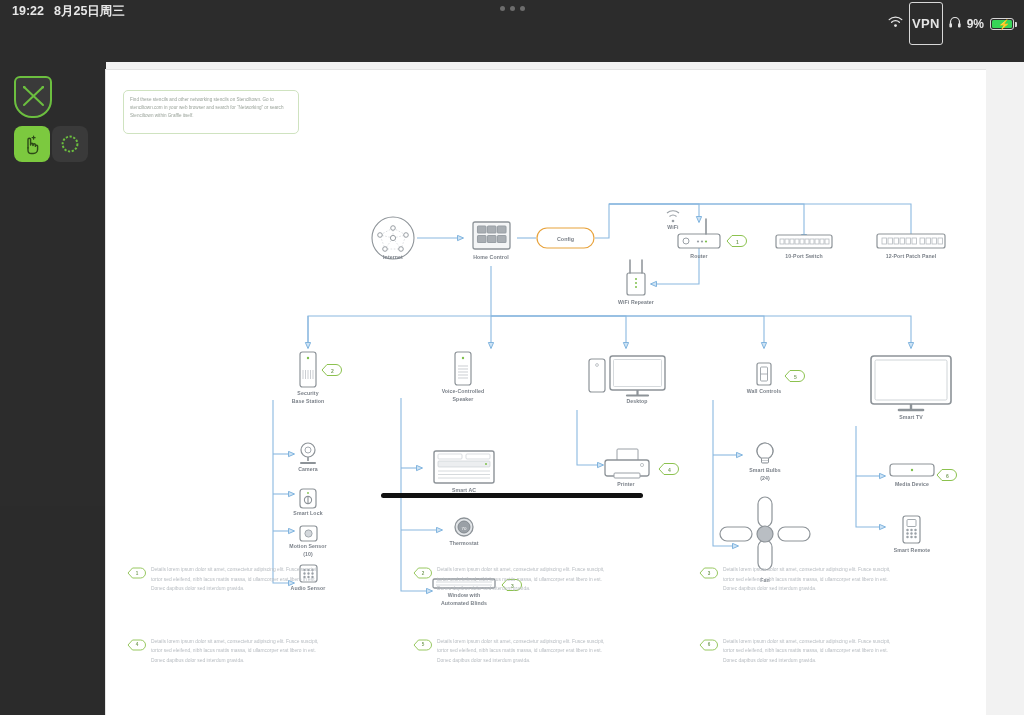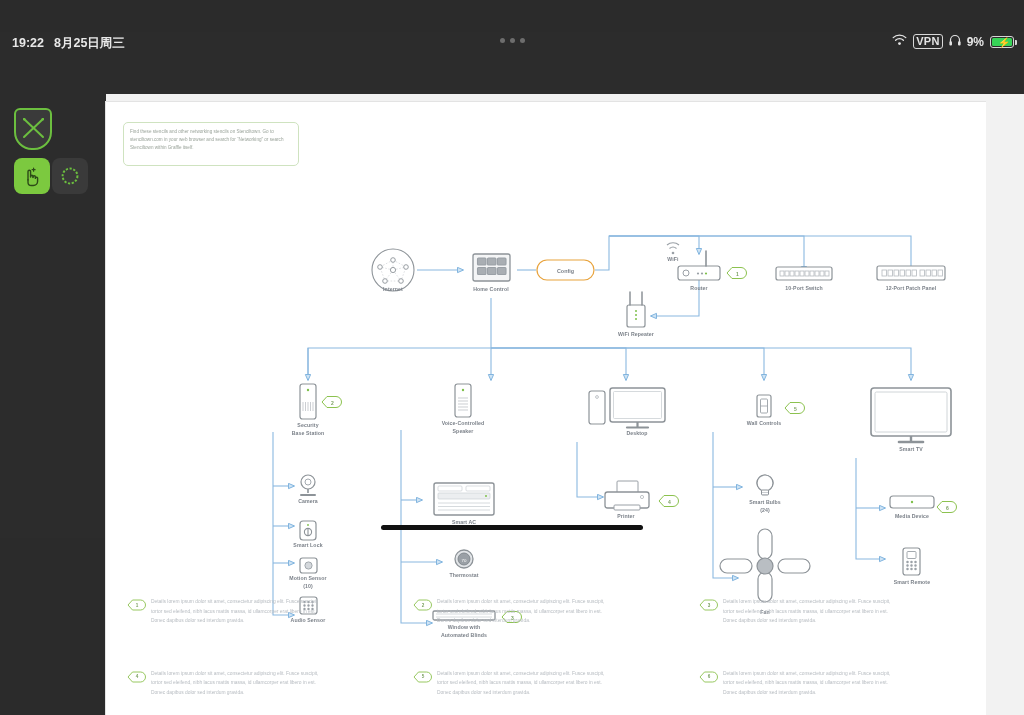--- a/index.html
+++ b/index.html
@@ -1,33 +1,33 @@
 <!DOCTYPE html>
 <html><head>
 <meta charset="utf-8">
 <style>
   * { box-sizing: border-box; margin:0; padding:0; }
   html, body {
     width:1024px; height:715px; overflow:hidden;
     background:#2b2b2b;
     font-family:"Liberation Sans", sans-serif;
   }
-  #root { position:relative; width:1024px; height:506px; background:#2c2c2c;margin-top:32px; }
+  #root { position:relative; width:1024px; height:506px; background:#2c2c2c; }
 
   
   .statusbar {
     position:absolute; left:0; top:0; width:1024px; height:22px;
     color:#e8e8e8; font-size:12.5px; font-weight:bold;
   }
   .sb-left { position:absolute; left:12px; top:3px; display:flex; gap:10px; align-items:baseline; white-space:nowrap; }
   .sb-center { position:absolute; left:0; right:0; top:6px; display:flex; justify-content:center; gap:5px; }
   .sb-dot { width:5px; height:5px; border-radius:50%; background:#6d6d6d; }
   .sb-right { position:absolute; right:10px; top:2px; display:flex; gap:6px; align-items:center; font-size:12px; }
   .vpn-badge {
-    border:1.3px solid #d8d8d8; border-radius:3px; font-size:11px; padding:1px 2px;
+    border:1.3px solid #d8d8d8; border-radius:3px; font-size:13px; padding:14px 2px;
     letter-spacing:0.3px; line-height:1; color:#e4e4e4; font-weight:bold;
   }
   .batt {
     position:relative; width:24px; height:12px; border:1.3px solid #d6d6d6; border-radius:3px;
     background:transparent;
   }
   .batt:after{ content:""; position:absolute; right:-3.5px; top:3.5px; width:2px; height:5px; background:#d6d6d6; border-radius:0 1px 1px 0; }
   .batt-fill{ position:absolute; left:1px; top:1px; bottom:1px; width:20px; background:#37d457; border-radius:1.5px; }
   .batt-bolt{ position:absolute; left:7px; top:0px; font-size:10px; color:#15391f; line-height:12px; }
 

